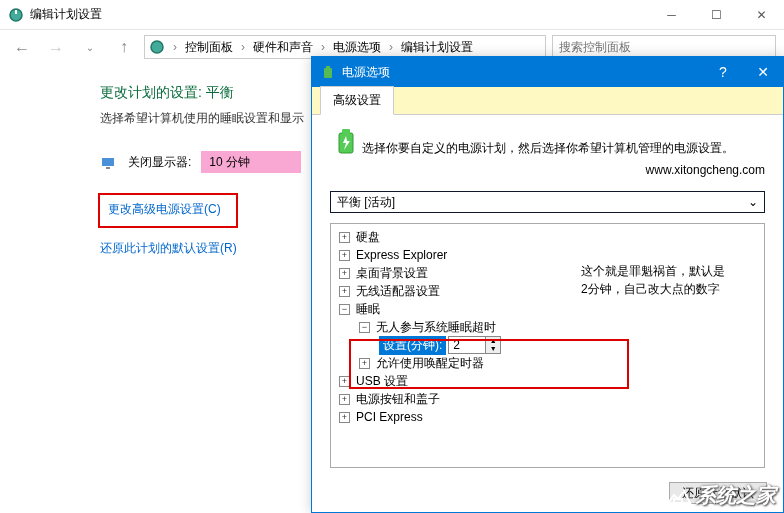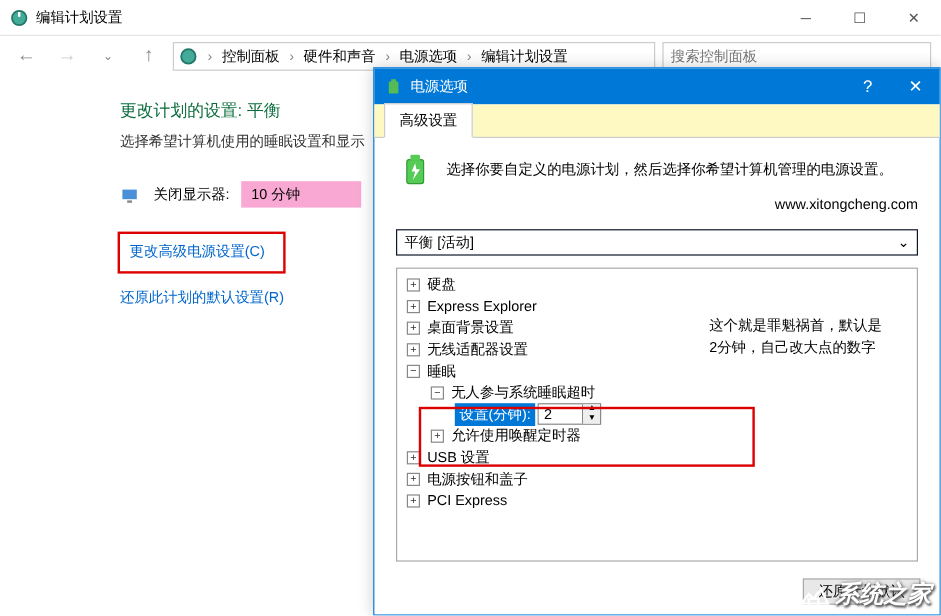--- a/index.html
+++ b/index.html
@@ -36,31 +36,31 @@
     
     .dialog { position: absolute; left: 311px; top: 56px; width: 473px; height: 457px; background: #fff; border: 1px solid #0078d7; box-shadow: 0 0 12px rgba(0,0,0,.2); }
     .dialog-titlebar { height: 30px; background: #0078d7; display: flex; align-items: center; padding-left: 8px; color: #fff; }
     .dialog-titlebar-icon { width: 16px; height: 16px; margin-right: 6px; }
     .dialog-title { flex: 1; font-size: 12px; }
     .dialog-help { width: 40px; text-align: center; font-size: 14px; }
     .dialog-close { width: 40px; text-align: center; font-size: 14px; }
     .tab-row { height: 28px; display: flex; align-items: flex-end; padding-left: 8px; border-bottom: 1px solid #ccc; background: #fef9c3; }
     .tab { padding: 5px 12px; border: 1px solid #ccc; border-bottom: 1px solid #fff; background: #fff; font-size: 12px; position: relative; top: 1px; }
     .dialog-body { padding: 10px 18px; }
-    .desc-row { display: flex; align-items: center; gap: 10px; margin-bottom: 6px; }
+    .desc-row { display: flex; align-items: flex-end; margin-bottom: 6px; }
     .battery-icon { width: 32px; height: 32px; }
     .desc-text { font-size: 12px; line-height: 1.5; }
     .url-text { text-align: right; font-size: 12px; margin-bottom: 14px; }
     .plan-select { height: 22px; border: 1px solid #0f172a; display: flex; align-items: center; justify-content: space-between; padding: 0 6px; font-size: 12px; margin-bottom: 10px; }
     .tree { border: 1px solid #aaa; height: 245px; padding: 4px 2px; position: relative; font-size: 12px; overflow: hidden; }
     .tree-item { display: flex; align-items: center; height: 18px; padding-left: 6px; }
     .expander { width: 11px; height: 11px; border: 1px solid #888; display: inline-flex; align-items: center; justify-content: center; font-size: 9px; line-height: 1; margin-right: 6px; color: #333; }
     .tree-item.l2 { padding-left: 26px; }
     .tree-item.l3 { padding-left: 46px; }
-    .annotation { position: absolute; right: 8px; top: 38px; font-size: 12px; line-height: 1.5; width: 165px; }
+    .annotation { position: absolute; right: 18px; top: 38px; font-size: 12px; line-height: 1.5; width: 165px; }
     .redbox2 { position: absolute; left: 18px; top: 115px; width: 280px; height: 50px; border: 2px solid #d00; pointer-events: none; }
     .value-label { background: #0078d7; color: #fff; padding: 1px 4px; }
     .spinner { display: inline-flex; align-items: center; border: 1px solid #888; height: 18px; background: #fff; margin-left: 2px; }
     .spinner-input { width: 36px; border: none; padding: 0 4px; font-size: 12px; outline: none; }
     .spinner-btns { display: flex; flex-direction: column; border-left: 1px solid #888; }
     .spinner-btn { width: 14px; height: 8px; font-size: 7px; line-height: 8px; text-align: center; background: #eee; }
     .restore-btn { position: absolute; right: 16px; bottom: 8px; height: 22px; border: 1px solid #aaa; background: #e8e8e8; padding: 0 12px; font-size: 12px; display: flex; align-items: center; }
     .watermark { position: absolute; right: 8px; bottom: 4px; color: #fff; font-size: 20px; font-style: italic; font-weight: bold; text-shadow: 0 0 3px #666, 1px 1px 2px #444; display: flex; align-items: center; gap: 4px; }
     .watermark svg { width: 28px; height: 22px; }
   </style>

